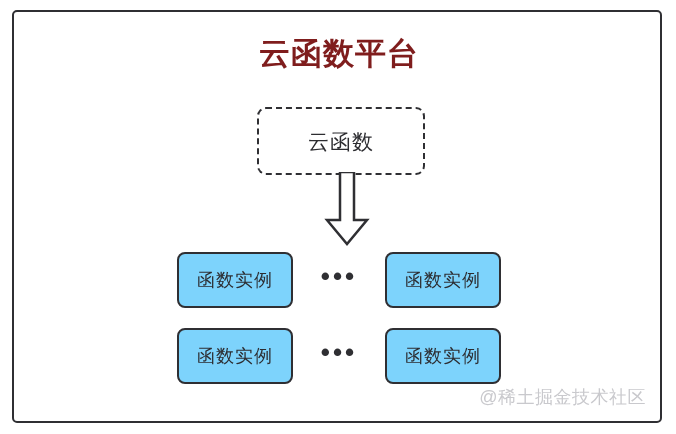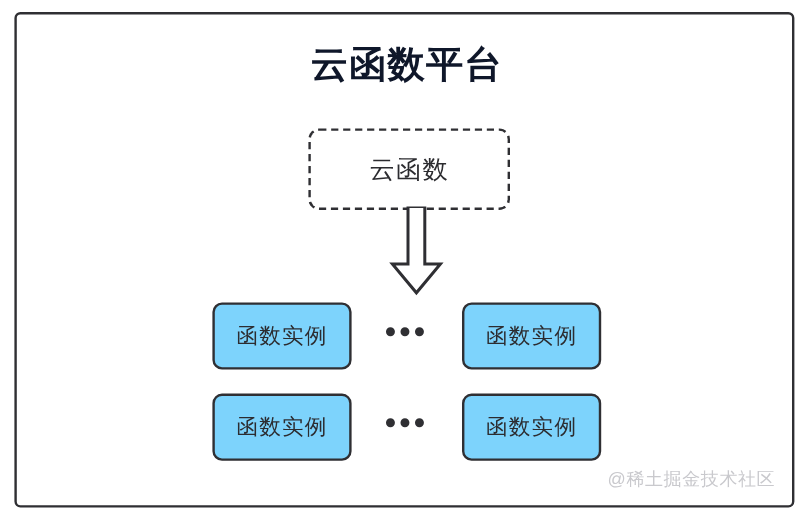--- a/index.html
+++ b/index.html
@@ -32,21 +32,21 @@
   }
   
   #platform-title {
     position: absolute;
     left: 0;
     top: 22px;
     width: 650px;
     text-align: center;
     font-size: 31px;
     font-weight: bold;
-    color: #0f172a;
+    color: #7f1d1d;
     letter-spacing: 1px;
     line-height: 40px;
     white-space: nowrap;
   }
   
   #cloud-function-box {
     position: absolute;
     left: 243px;
     top: 95px;
     width: 168px;
@@ -112,21 +112,21 @@
     line-height: 10px;
     letter-spacing: 3px;
     padding-bottom: 8px;
     user-select: none;
   }
   
   #watermark {
     position: absolute;
     right: 14px;
     bottom: 12px;
-    font-size: 15px;
+    font-size: 18px;
     color: #c9c9cd;
     letter-spacing: 0.5px;
     white-space: nowrap;
   }
 </style>
 </head>
 <body>
 
 <div id="canvas">
 

